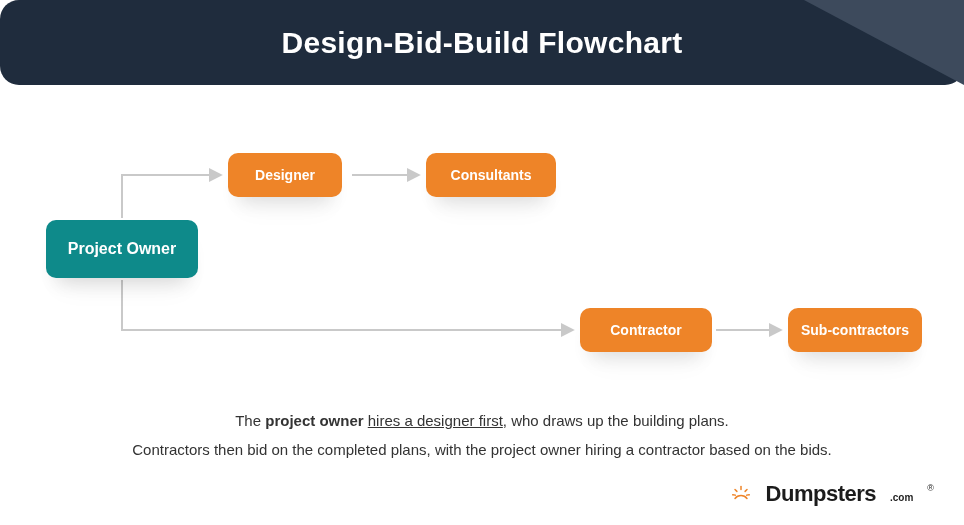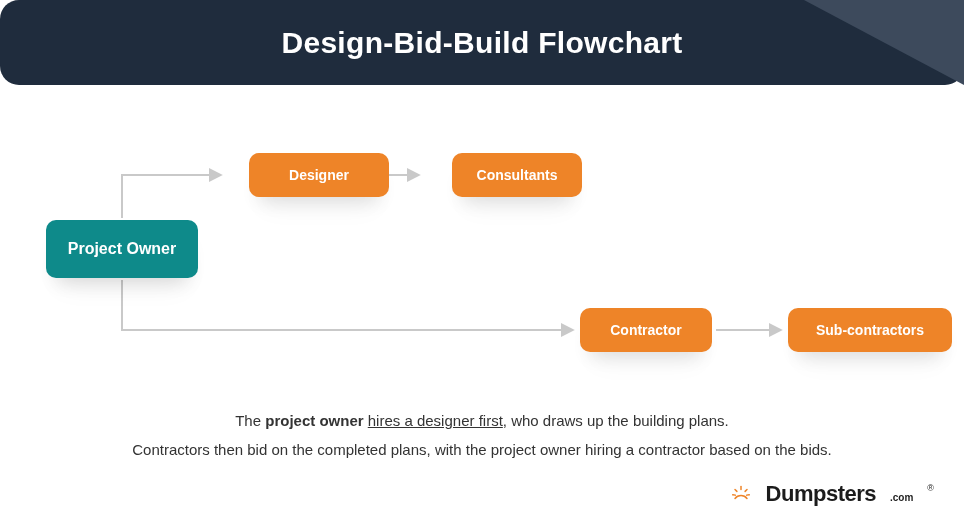--- a/index.html
+++ b/index.html
@@ -131,33 +131,33 @@
 
     <path d="M 122 195 L 122 245 L 572 245" fill="none" stroke="#c9c9c9" stroke-width="2" marker-end="url(#arrow)"></path>
 
     <path d="M 716 245 L 780 245" fill="none" stroke="#c9c9c9" stroke-width="2" marker-end="url(#arrow)"></path>
   </svg>
 
   <div class="node teal" style="left:46px; top:135px;">
     <span>Project Owner</span>
   </div>
 
-  <div class="node orange" style="left:228px; top:68px; width:140px;margin-left:21px;">
+  <div class="node orange" style="left:228px; top:68px; width:114px;">
     <span>Designer</span>
   </div>
 
-  <div class="node orange" style="left:452px; top:68px; width:130px;">
+  <div class="node orange" style="left:426px; top:68px; width:130px;">
     <span>Consultants</span>
   </div>
 
   <div class="node orange" style="left:580px; top:223px; width:132px;">
     <span>Contractor</span>
   </div>
 
-  <div class="node orange" style="left:788px; top:223px; width:164px;">
+  <div class="node orange" style="left:788px; top:223px; width:134px;">
     <span>Sub-contractors</span>
   </div>
 </div>
 
 <div class="caption">
   <div>
     <span>The </span><span class="bold">project owner</span><span> </span><span class="underline">hires a designer first</span><span>, who draws up the building plans.</span>
   </div>
   <div>Contractors then bid on the completed plans, with the project owner hiring a contractor based on the bids.</div>
 </div>

